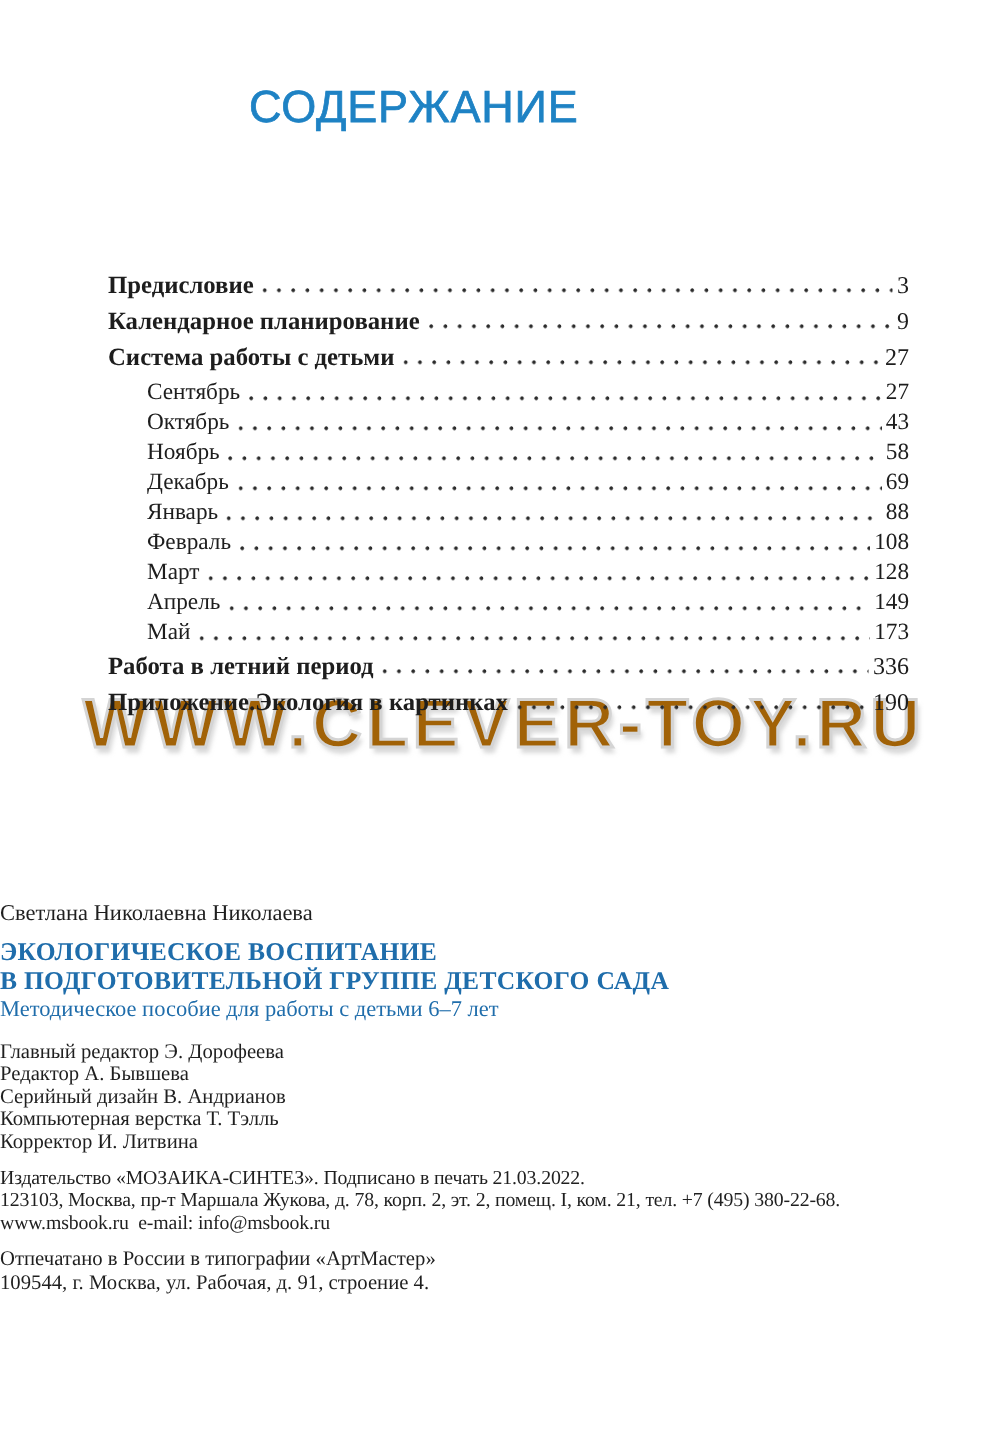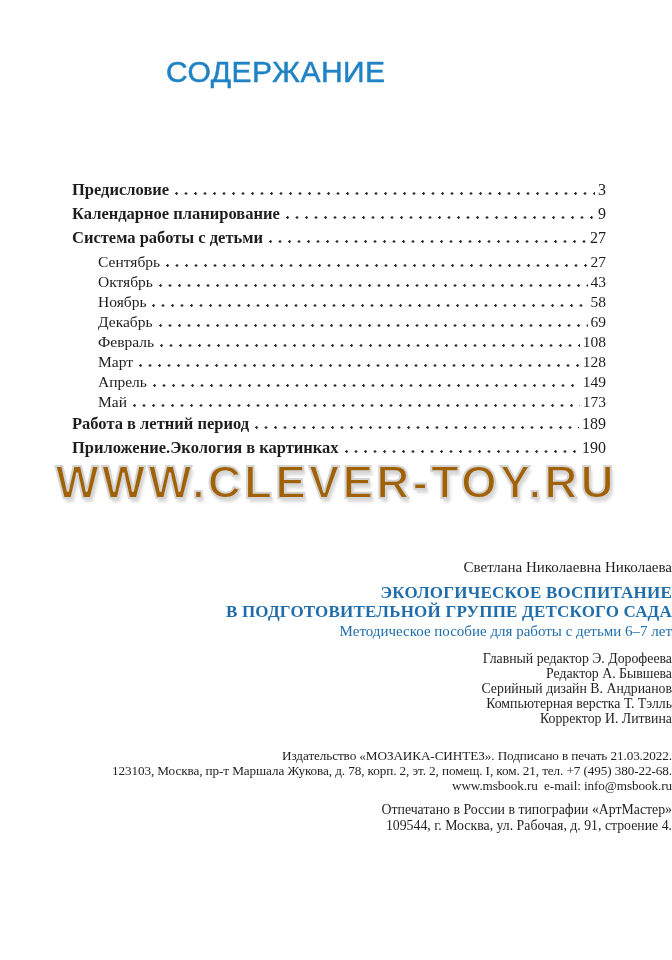--- a/index.html
+++ b/index.html
@@ -43,30 +43,30 @@
     background-image:radial-gradient(circle at 1.5px 1.5px, #2c2c2c 1.1px, rgba(0,0,0,0) 1.45px);
     background-size:9.5px 3px;background-repeat:repeat-x;
   }
   .row.sub{height:20px;padding-left:26px;}
   .row.sub .lbl,.row.sub .pagenum{font-size:15.5px;line-height:20px;}
   .row.sub .dots{margin-bottom:5px;}
   .row.first-sub{margin-top:2px;}
 
   
   .colophon{
-    position:absolute;top:556px;left:0;width:672px;text-align:right;z-index:2;
+    position:absolute;top:598px;left:0;width:672px;text-align:left;z-index:2;
     color:#1f1f1f;
   }
   .author-line{font-size:15px;line-height:22px;}
   .program-line{font-size:15px;line-height:22px;font-weight:bold;letter-spacing:0.2px;}
   .book-title{margin-top:5px;color:#1f6dab;font-weight:bold;font-size:17px;line-height:19px;letter-spacing:0.2px;}
   .book-subtitle{color:#1f6dab;font-size:15px;line-height:20px;}
   .credits{margin-top:10px;}
   .credits div{font-size:13.8px;line-height:15px;white-space:pre;}
-  .publisher{margin-top:22px;}
+  .publisher{margin-top:9px;}
   .publisher div{font-size:13.2px;line-height:15px;white-space:pre;letter-spacing:-0.1px;}
   .printing{margin-top:9px;}
   .printing div{font-size:13.8px;line-height:15.5px;white-space:pre;}
 </style>
 </head>
 <body>
 
 <div class="page-title">СОДЕРЖАНИЕ</div>
 
 <div class="watermark">WWW.CLEVER-TOY.RU</div>
@@ -101,20 +101,25 @@
     <span class="lbl">Ноябрь</span>
     <span class="dots"></span>
     <span class="pagenum">58</span>
   </div>
   <div class="row sub">
     <span class="lbl">Декабрь</span>
     <span class="dots"></span>
     <span class="pagenum">69</span>
   </div>
   <div class="row sub">
+    <span class="lbl">Январь</span>
+    <span class="dots"></span>
+    <span class="pagenum">88</span>
+  </div>
+  <div class="row sub">
     <span class="lbl">Февраль</span>
     <span class="dots"></span>
     <span class="pagenum">108</span>
   </div>
   <div class="row sub">
     <span class="lbl">Март</span>
     <span class="dots"></span>
     <span class="pagenum">128</span>
   </div>
   <div class="row sub">
@@ -123,21 +128,21 @@
     <span class="pagenum">149</span>
   </div>
   <div class="row sub">
     <span class="lbl">Май</span>
     <span class="dots"></span>
     <span class="pagenum">173</span>
   </div>
   <div class="row main">
     <span class="lbl">Работа в летний период</span>
     <span class="dots"></span>
-    <span class="pagenum">189</span>
+    <span class="pagenum">336</span>
   </div>
   <div class="row main">
     <span class="lbl">Приложение.</span>
       <span class="lbl2"> Экология в картинках</span>
     <span class="dots"></span>
     <span class="pagenum">190</span>
   </div>
 </div>
 
 <div class="colophon">

